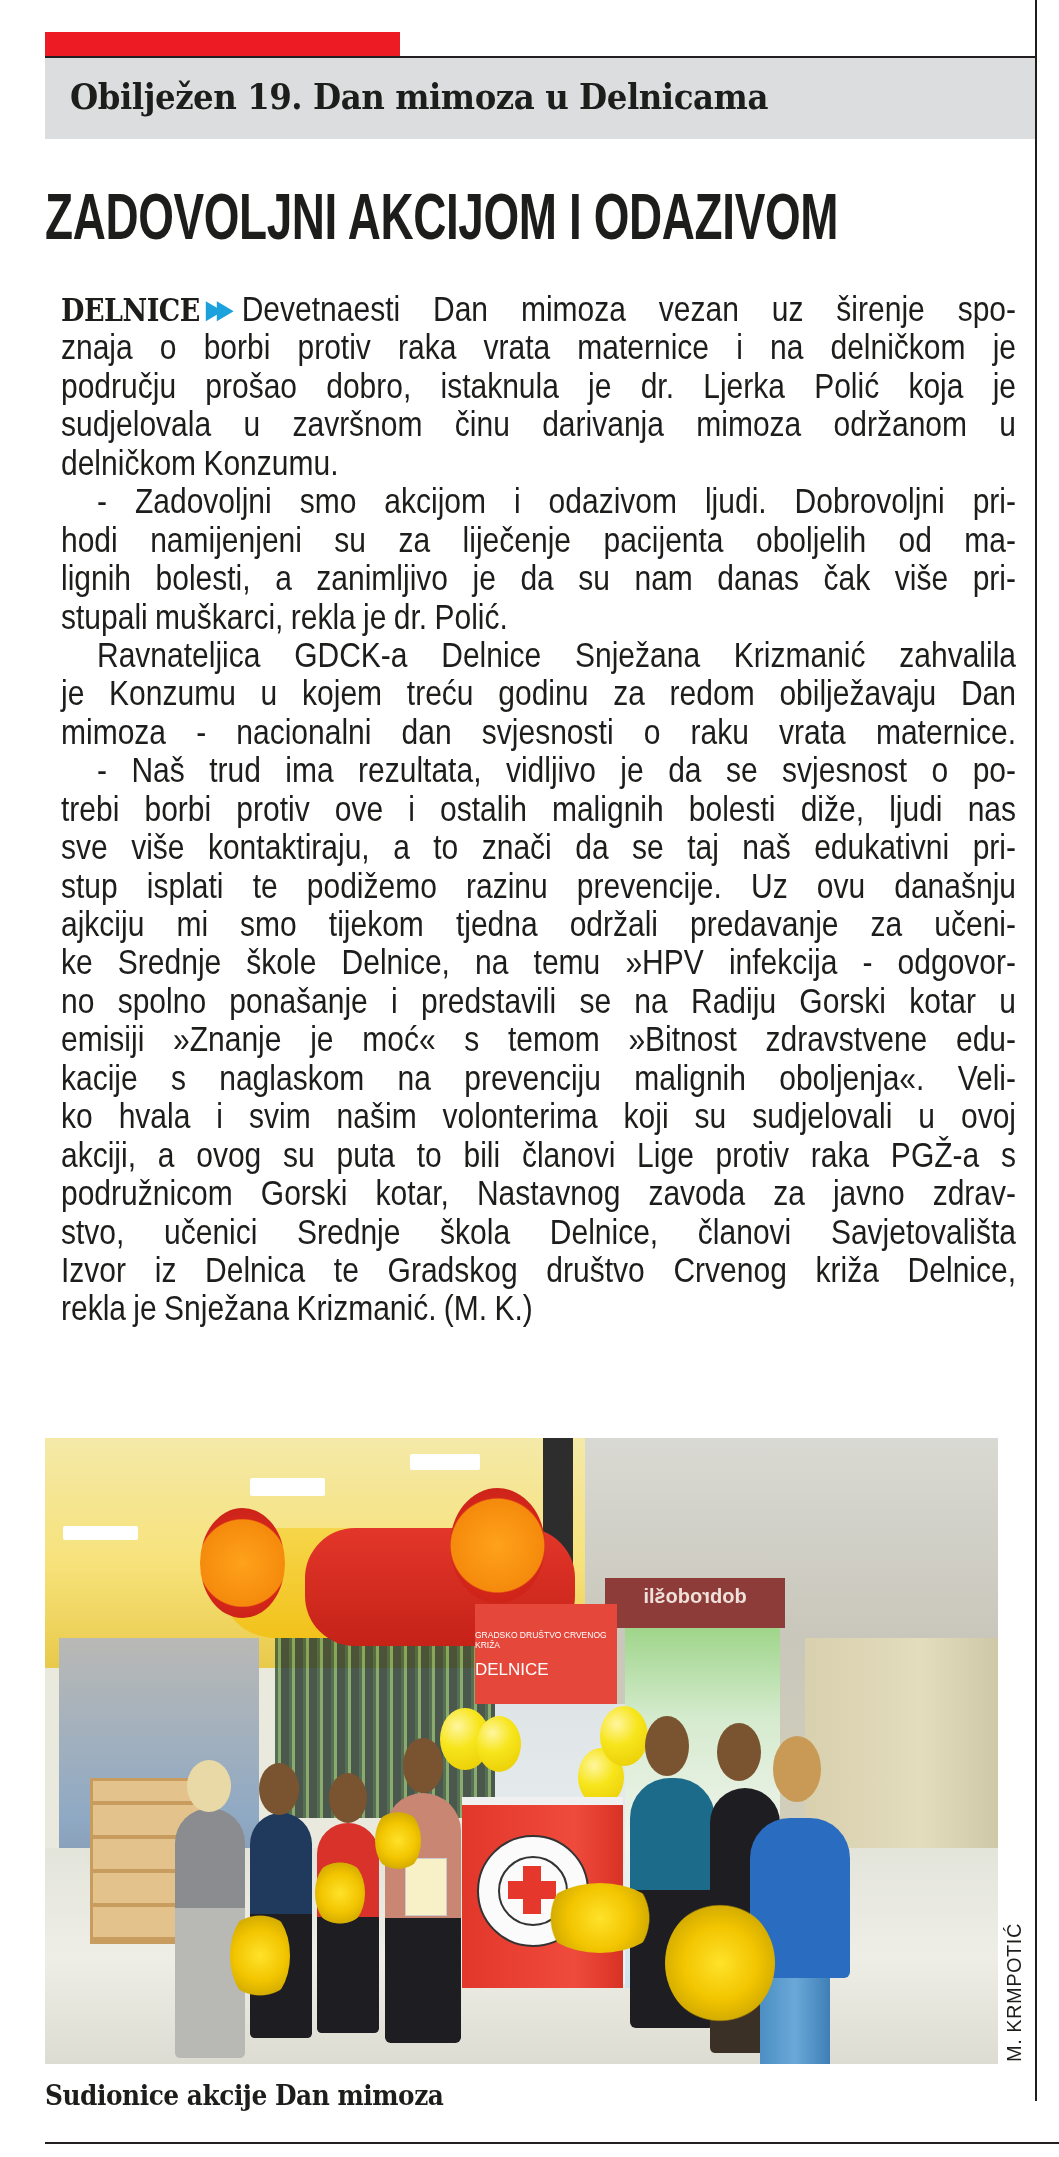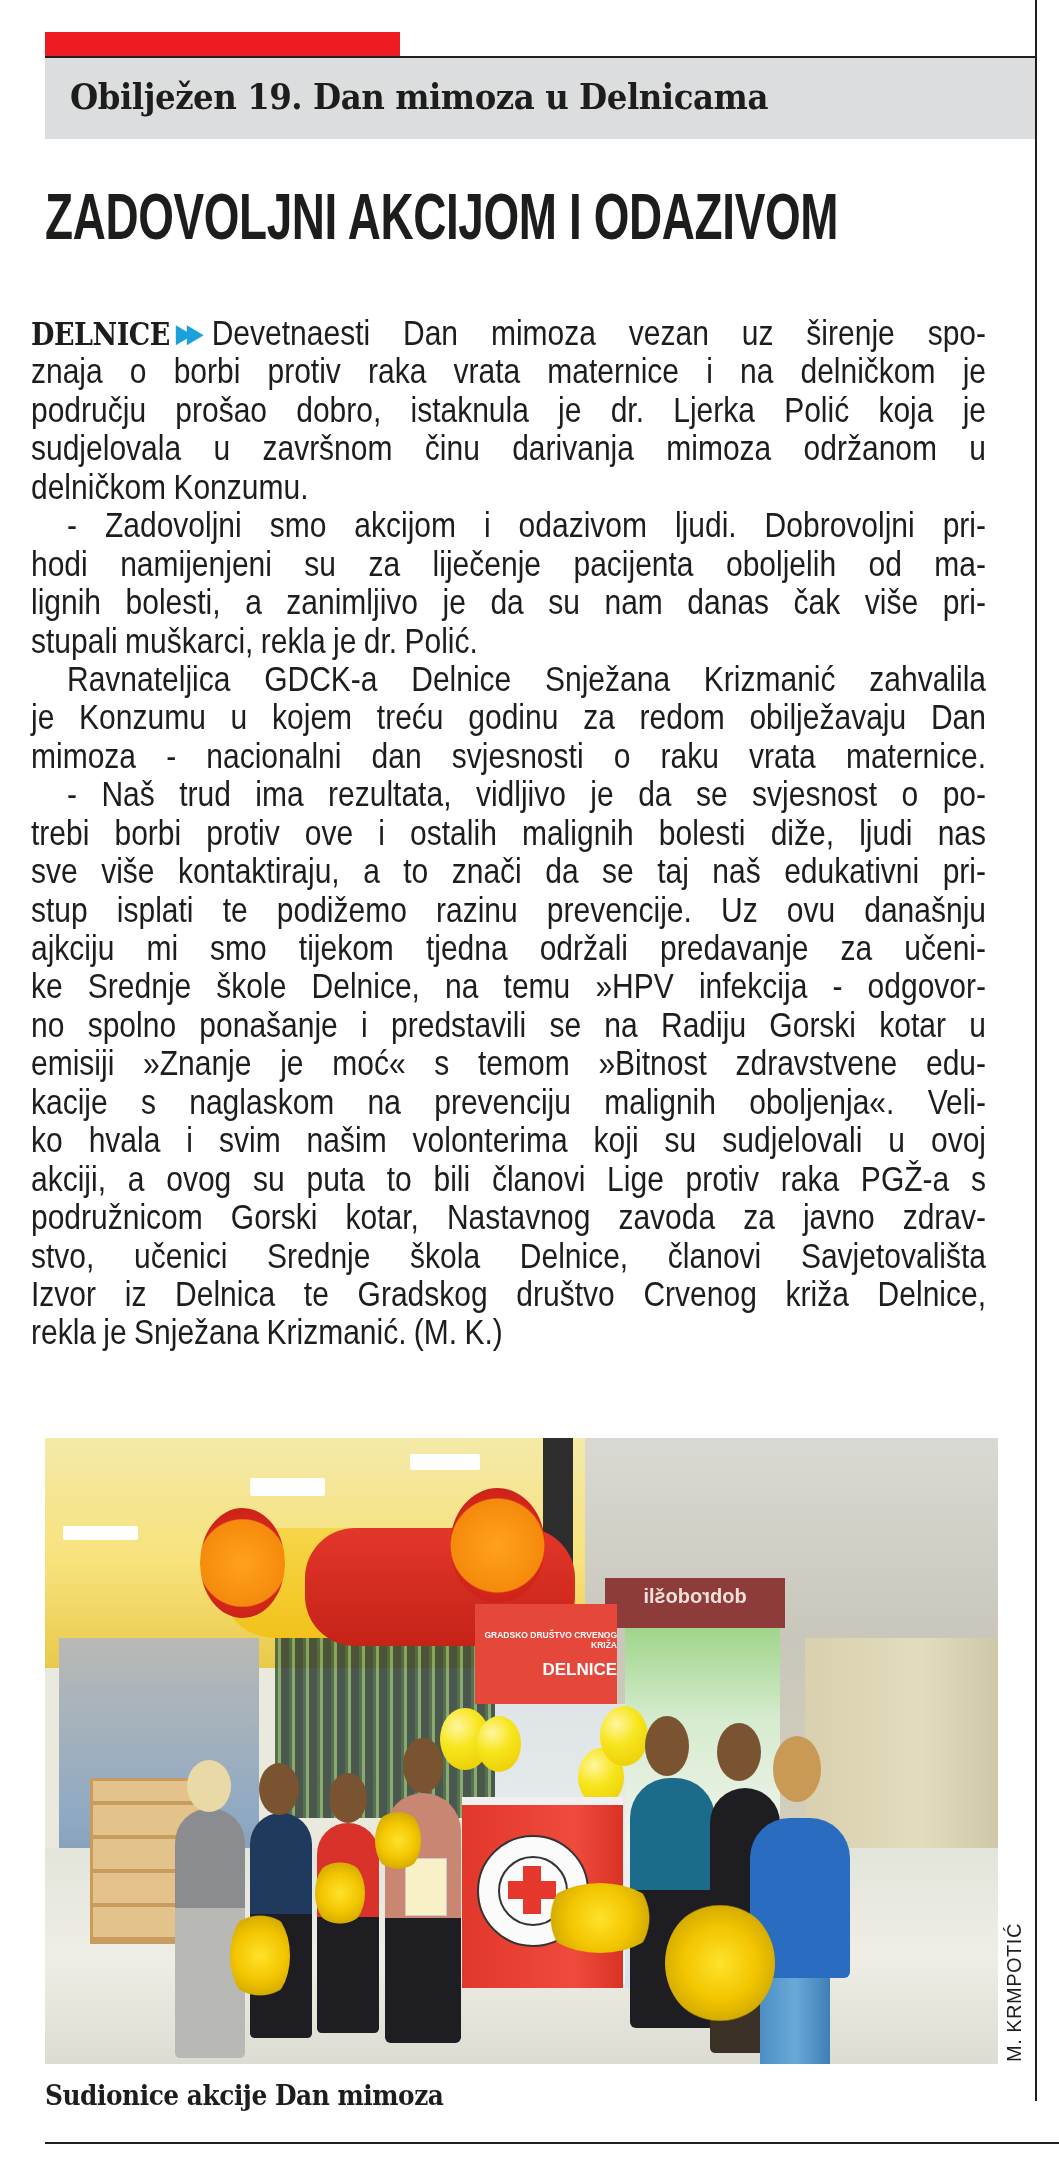--- a/index.html
+++ b/index.html
@@ -6,21 +6,21 @@
   body { width: 1059px; height: 2157px; position: relative; overflow: hidden; font-family: "Liberation Sans", sans-serif; color: #1d1d1b; }
 
   .vrule { position: absolute; left: 1035px; top: 0; width: 2px; height: 2101px; background: #1d1d1b; }
   .red-bar { position: absolute; left: 45px; top: 32px; width: 355px; height: 24px; background: #ed1c24; }
   .top-rule { position: absolute; left: 45px; top: 56px; width: 991px; height: 2px; background: #231f20; }
   .kicker-band { position: absolute; left: 45px; top: 58px; width: 990px; height: 81px; background: #dcdddf; }
   .kicker { position: absolute; left: 70px; top: 66px; font-family: "DejaVu Serif", serif; font-weight: bold; font-size: 36px; line-height: 60px; letter-spacing: -0.5px; color: #1d1d1b; transform: scaleX(0.9); transform-origin: left center; white-space: nowrap; }
 
   .headline { position: absolute; left: 45px; top: 176px; font-family: "Liberation Sans", sans-serif; font-weight: bold; font-size: 62px; line-height: 80px; color: #1d1d1b; white-space: nowrap; transform: scaleX(0.74) scaleY(1.04); transform-origin: left top; letter-spacing: -0.5px; }
 
-  .body-text { position: absolute; left: 31px; top: 290px; width: 955px; margin-top: 24px; }
+  .body-text { position: absolute; left: 61px; top: 290px; width: 955px; }
   .line { height: 38.45px; line-height: 38.45px; font-size: 30px; white-space: nowrap; overflow: visible; text-align: justify; text-align-last: justify; color: #1d1d1b; transform: scaleY(1.18); transform-origin: left center; word-spacing: -1px; }
   .line.last { text-align-last: left; }
   .line.indent { padding-left: 36px; }
   .dateline { font-family: "DejaVu Serif", serif; font-weight: bold; font-size: 27px; letter-spacing: -0.5px; }
   .arrow { display: inline-block; color: #1ba1dc; font-size: 22px; vertical-align: 2px; letter-spacing: -6px; margin: 0 14px 0 6px; }
 
   .photo { position: absolute; left: 45px; top: 1438px; width: 953px; height: 626px; overflow: hidden; background: #e9e9dd; }
   .credit { position: absolute; left: 1003px; top: 2062px; font-size: 20px; line-height: 22px; color: #1d1d1b; transform: rotate(-90deg); transform-origin: left top; white-space: nowrap; letter-spacing: 0.5px; }
   .caption { position: absolute; left: 45px; top: 2074px; font-family: "DejaVu Serif", serif; font-weight: bold; font-size: 27px; line-height: 44px; color: #1d1d1b; letter-spacing: -0.5px; transform: scaleX(0.92); transform-origin: left center; white-space: nowrap; }
   .bottom-rule { position: absolute; left: 45px; top: 2142px; width: 1014px; height: 2px; background: #231f20; }
@@ -32,21 +32,21 @@
   .glass-right { left: 760px; top: 200px; width: 193px; height: 440px; background: linear-gradient(90deg, #d8d0ae, #e3dcbd 60%, #cfc8a8); }
   .pillar { left: 498px; top: 0; width: 30px; height: 300px; background: #2d2d2d; }
   .light { background: #ffffff; border-radius: 2px; }
   .wall-left { left: 14px; top: 200px; width: 200px; height: 300px; background: linear-gradient(180deg, #b9b9b5, #8fa9c4 60%, #7c8aa0); }
   .floor { left: 0; top: 410px; width: 953px; height: 216px; background: linear-gradient(180deg, #e3e4da 0%, #eeeee6 50%, #dcdcd2 100%); }
   .tube-yellow { left: 175px; top: 90px; width: 320px; height: 110px; background: linear-gradient(180deg, #f6d64a, #f2c21b); border-radius: 55px; }
   .tube-red { left: 260px; top: 90px; width: 270px; height: 118px; background: linear-gradient(180deg, #e3362a, #c52218); border-radius: 50px; }
   .tube-ring { border-radius: 50%; background: radial-gradient(circle, #ffa21a 0%, #f58a0c 62%, #d3261b 64%, #c01d14 100%); }
   .net { left: 230px; top: 190px; width: 230px; height: 190px; background: repeating-linear-gradient(90deg, #3c5a3a 0 3px, #78a05a 3px 6px, #2f3e34 6px 14px); opacity: 0.85; }
   .shelf { left: 45px; top: 340px; width: 110px; height: 160px; background: repeating-linear-gradient(0deg, #c89c5e 0 4px, #e4c28c 4px 34px), #e2be86; border: 3px solid #c89c5e; }
-  .sign-red { left: 430px; top: 166px; width: 142px; height: 100px; background: #e5473a; color: #fff; text-align: right; font-weight: bold; }
+  .sign-red { left: 430px; top: 166px; width: 142px; height: 100px; background: #e5473a; color: #fff; text-align: left; font-weight: normal; }
   .sign-red .s1 { font-size: 8.5px; margin-top: 26px; letter-spacing: 0; }
   .sign-red .s2 { font-size: 17px; margin-top: 10px; }
   .rollup-left { left: 450px; top: 266px; width: 130px; height: 280px; background: linear-gradient(180deg, #dfe5e7, #eef3f3); }
   .rollup-right { left: 580px; top: 190px; width: 155px; height: 360px; background: linear-gradient(180deg, #9fd58a 0%, #d5ebce 25%, #f1f4ee 60%, #cfe3ee 100%); }
   .rollup-text { left: 460px; top: 395px; width: 120px; font-family: "DejaVu Serif", serif; font-style: italic; font-size: 11px; line-height: 18px; color: #4a4a4a; text-align: center; }
   .welcome { left: 560px; top: 140px; width: 180px; height: 50px; background: #8e3c3a; color: #efe1d9; font-weight: bold; font-size: 20px; text-align: center; line-height: 36px; transform: scaleX(-1); }
   .counter { left: 417px; top: 359px; width: 161px; height: 183px; background: linear-gradient(90deg, #e2372b 0%, #ef4b3c 70%, #d83225 100%); border-top: 8px solid #f0f0f0; }
   .counter-logo { left: 432px; top: 397px; width: 108px; height: 108px; border-radius: 50%; background: #fbfbfb; border: 2px solid #333; }
   .counter-logo-inner { left: 453px; top: 418px; width: 66px; height: 66px; border-radius: 50%; border: 2px solid #333; }
   .cross-v { left: 478px; top: 428px; width: 18px; height: 48px; background: #e5372b; }

